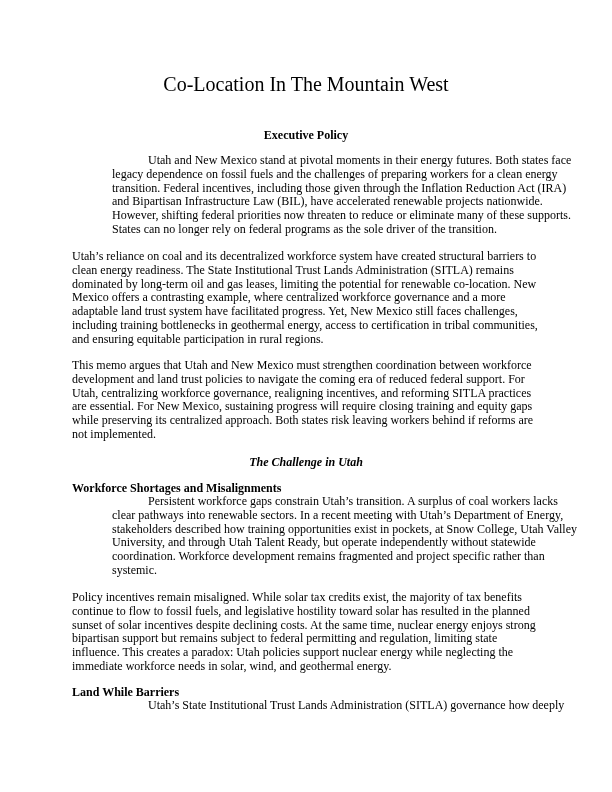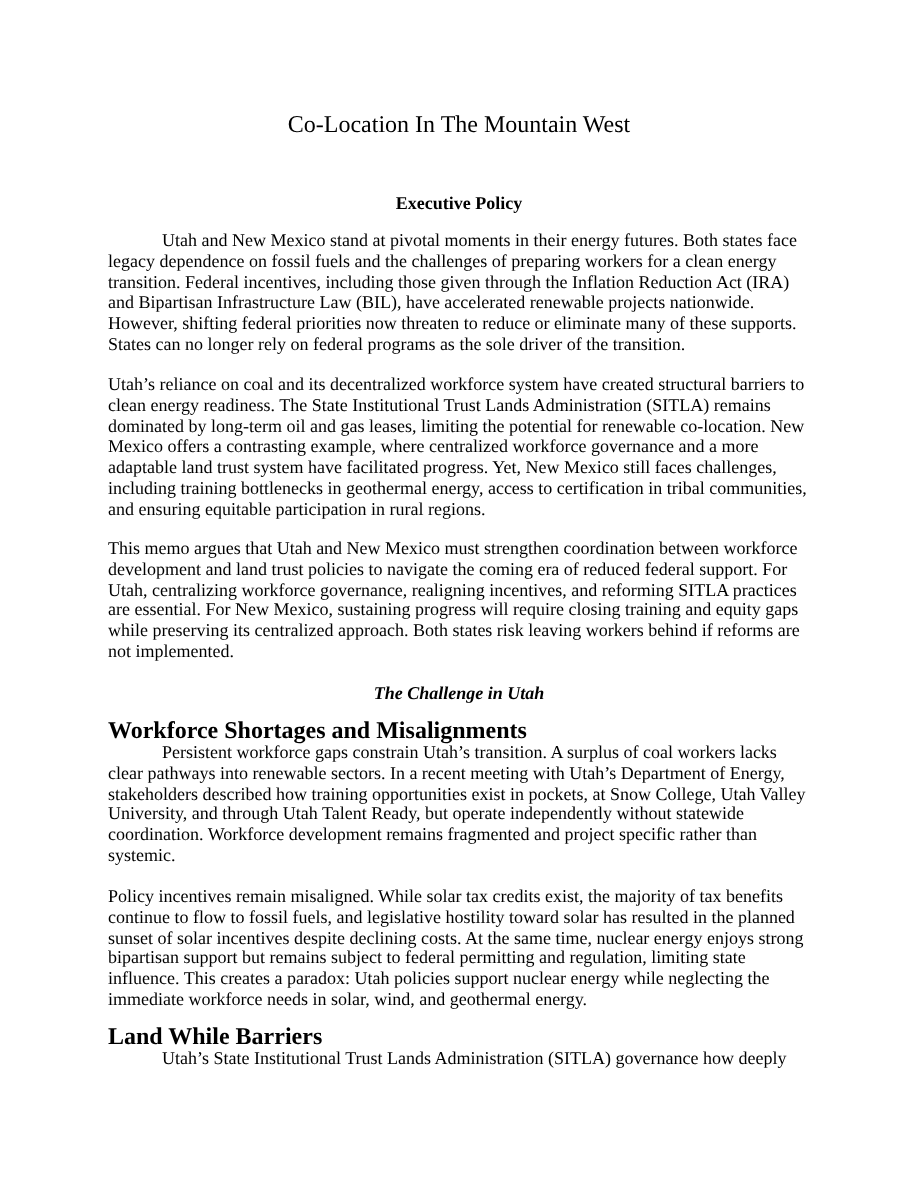--- a/index.html
+++ b/index.html
@@ -1,25 +1,25 @@
 <!DOCTYPE html>
 <html><head>
   <meta charset="utf-8">
   <style>
     html, body { margin: 0; padding: 0; background: #ffffff; }
     body { width: 612px; height: 792px; position: relative; overflow: hidden;
            font-family: "Liberation Serif", serif; color: #000; }
     .page { position: absolute; left: 72px; top: 0; width: 468px; }
     .title { position: absolute; left: 0; width: 468px; top: 72px; text-align: center;
-             font-size: 16px; line-height: 24px; margin: 0; font-weight: normal; }
+             font-size: 20px; line-height: 24px; margin: 0; font-weight: normal; }
     .h-center { position: absolute; left: 0; width: 468px; text-align: center;
                 font-size: 12px; line-height: 14px; font-weight: bold; margin: 0; }
-    .h-left { position: absolute; left: 0; font-size: 16px; line-height: 14px; font-weight: bold; margin: 0; }
+    .h-left { position: absolute; left: 0; font-size: 12px; line-height: 14px; font-weight: bold; margin: 0; }
     .para { position: absolute; left: 0; width: 470px; font-size: 12px; line-height: 13.8px; margin: 0; }
-    .indent { text-indent: 36px; }
+    .indent { text-indent: 36px; margin-left: 40px; }
   </style>
 </head>
 <body>
 
 <div class="page">
   <h1 class="title">Co-Location In The Mountain West</h1>
 
   <h2 class="h-center" style="top:128px;">Executive Policy</h2>
   <p class="para indent" style="top:154px;">Utah and New Mexico stand at pivotal moments in their energy futures. Both states face legacy dependence on fossil fuels and the challenges of preparing workers for a clean energy transition. Federal incentives, including those given through the Inflation Reduction Act (IRA) and Bipartisan Infrastructure Law (BIL), have accelerated renewable projects nationwide. However, shifting federal priorities now threaten to reduce or eliminate many of these supports. States can no longer rely on federal programs as the sole driver of the transition.</p>
   <p class="para" style="top:250px;">Utah’s reliance on coal and its decentralized workforce system have created structural barriers to clean energy readiness. The State Institutional Trust Lands Administration (SITLA) remains dominated by long-term oil and gas leases, limiting the potential for renewable co-location. New Mexico offers a contrasting example, where centralized workforce governance and a more adaptable land trust system have facilitated progress. Yet, New Mexico still faces challenges, including training bottlenecks in geothermal energy, access to certification in tribal communities, and ensuring equitable participation in rural regions.</p>

